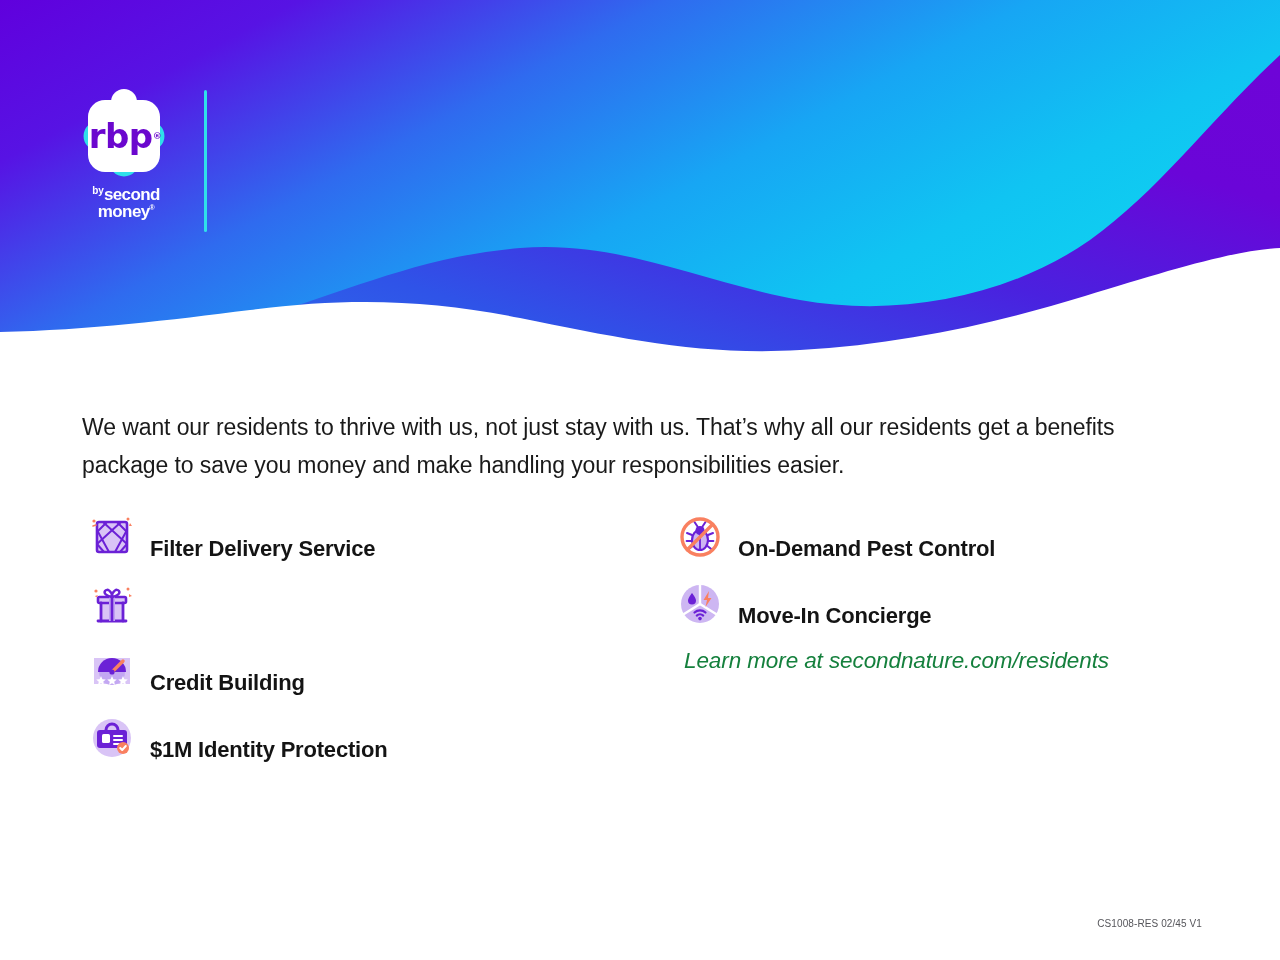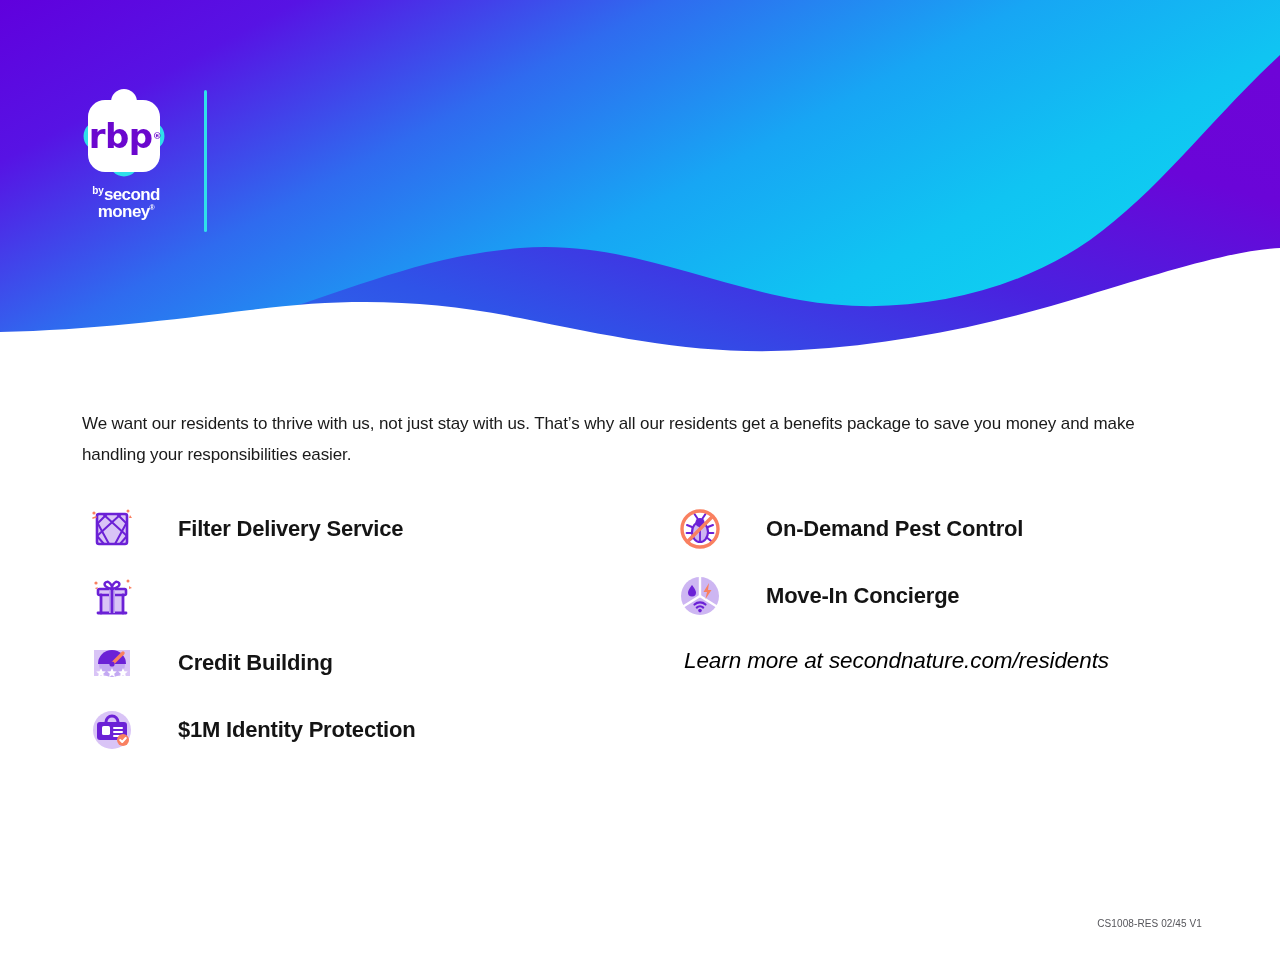--- a/index.html
+++ b/index.html
@@ -40,35 +40,35 @@
   .divider{position:absolute;left:204px;top:90px;width:3px;height:142px;background:#2FE0EA;border-radius:2px;}
 
   
   .headline{position:absolute;left:236px;top:96px;width:940px;color:#ffffff;}
   .headline .l1{font-size:53px;font-weight:400;line-height:58px;letter-spacing:-0.5px;}
   .headline .l2{font-size:53px;font-weight:bold;line-height:60px;letter-spacing:-0.8px;}
 
   
   .bodycopy{
     position:absolute;left:82px;top:408px;width:1090px;
-    font-size:17px;line-height:31px;color:#1A1A1A;letter-spacing:-0.1px;
+    font-size:23px;line-height:38px;color:#1A1A1A;letter-spacing:-0.1px;
   }
 
   
   .col-left{position:absolute;left:84px;top:495px;width:560px;}
   .col-right{position:absolute;left:672px;top:495px;width:560px;}
-  .benefit{display:flex;align-items:center;height:67px;gap:28px;}
+  .benefit{display:flex;align-items:flex-end;height:67px;}
   .benefit .ico{width:56px;height:50px;flex:0 0 56px;display:flex;align-items:center;justify-content:center;}
   .benefit .lbl{
     font-size:22px;font-weight:bold;color:#141414;letter-spacing:-0.2px;
     margin-left:10px;white-space:nowrap;
   }
   .learnmore{
     position:absolute;left:684px;top:648px;
-    font-size:22.5px;font-style:italic;color:#000000;letter-spacing:-0.1px;white-space:nowrap;
+    font-size:22.5px;font-style:italic;color:#15803d;letter-spacing:-0.1px;white-space:nowrap;
   }
   .footcode{
     position:absolute;right:78px;top:918px;
     font-size:10px;color:#55555A;letter-spacing:0.1px;
   }
 </style>
 </head>
 <body>
 
 <div class="page">

